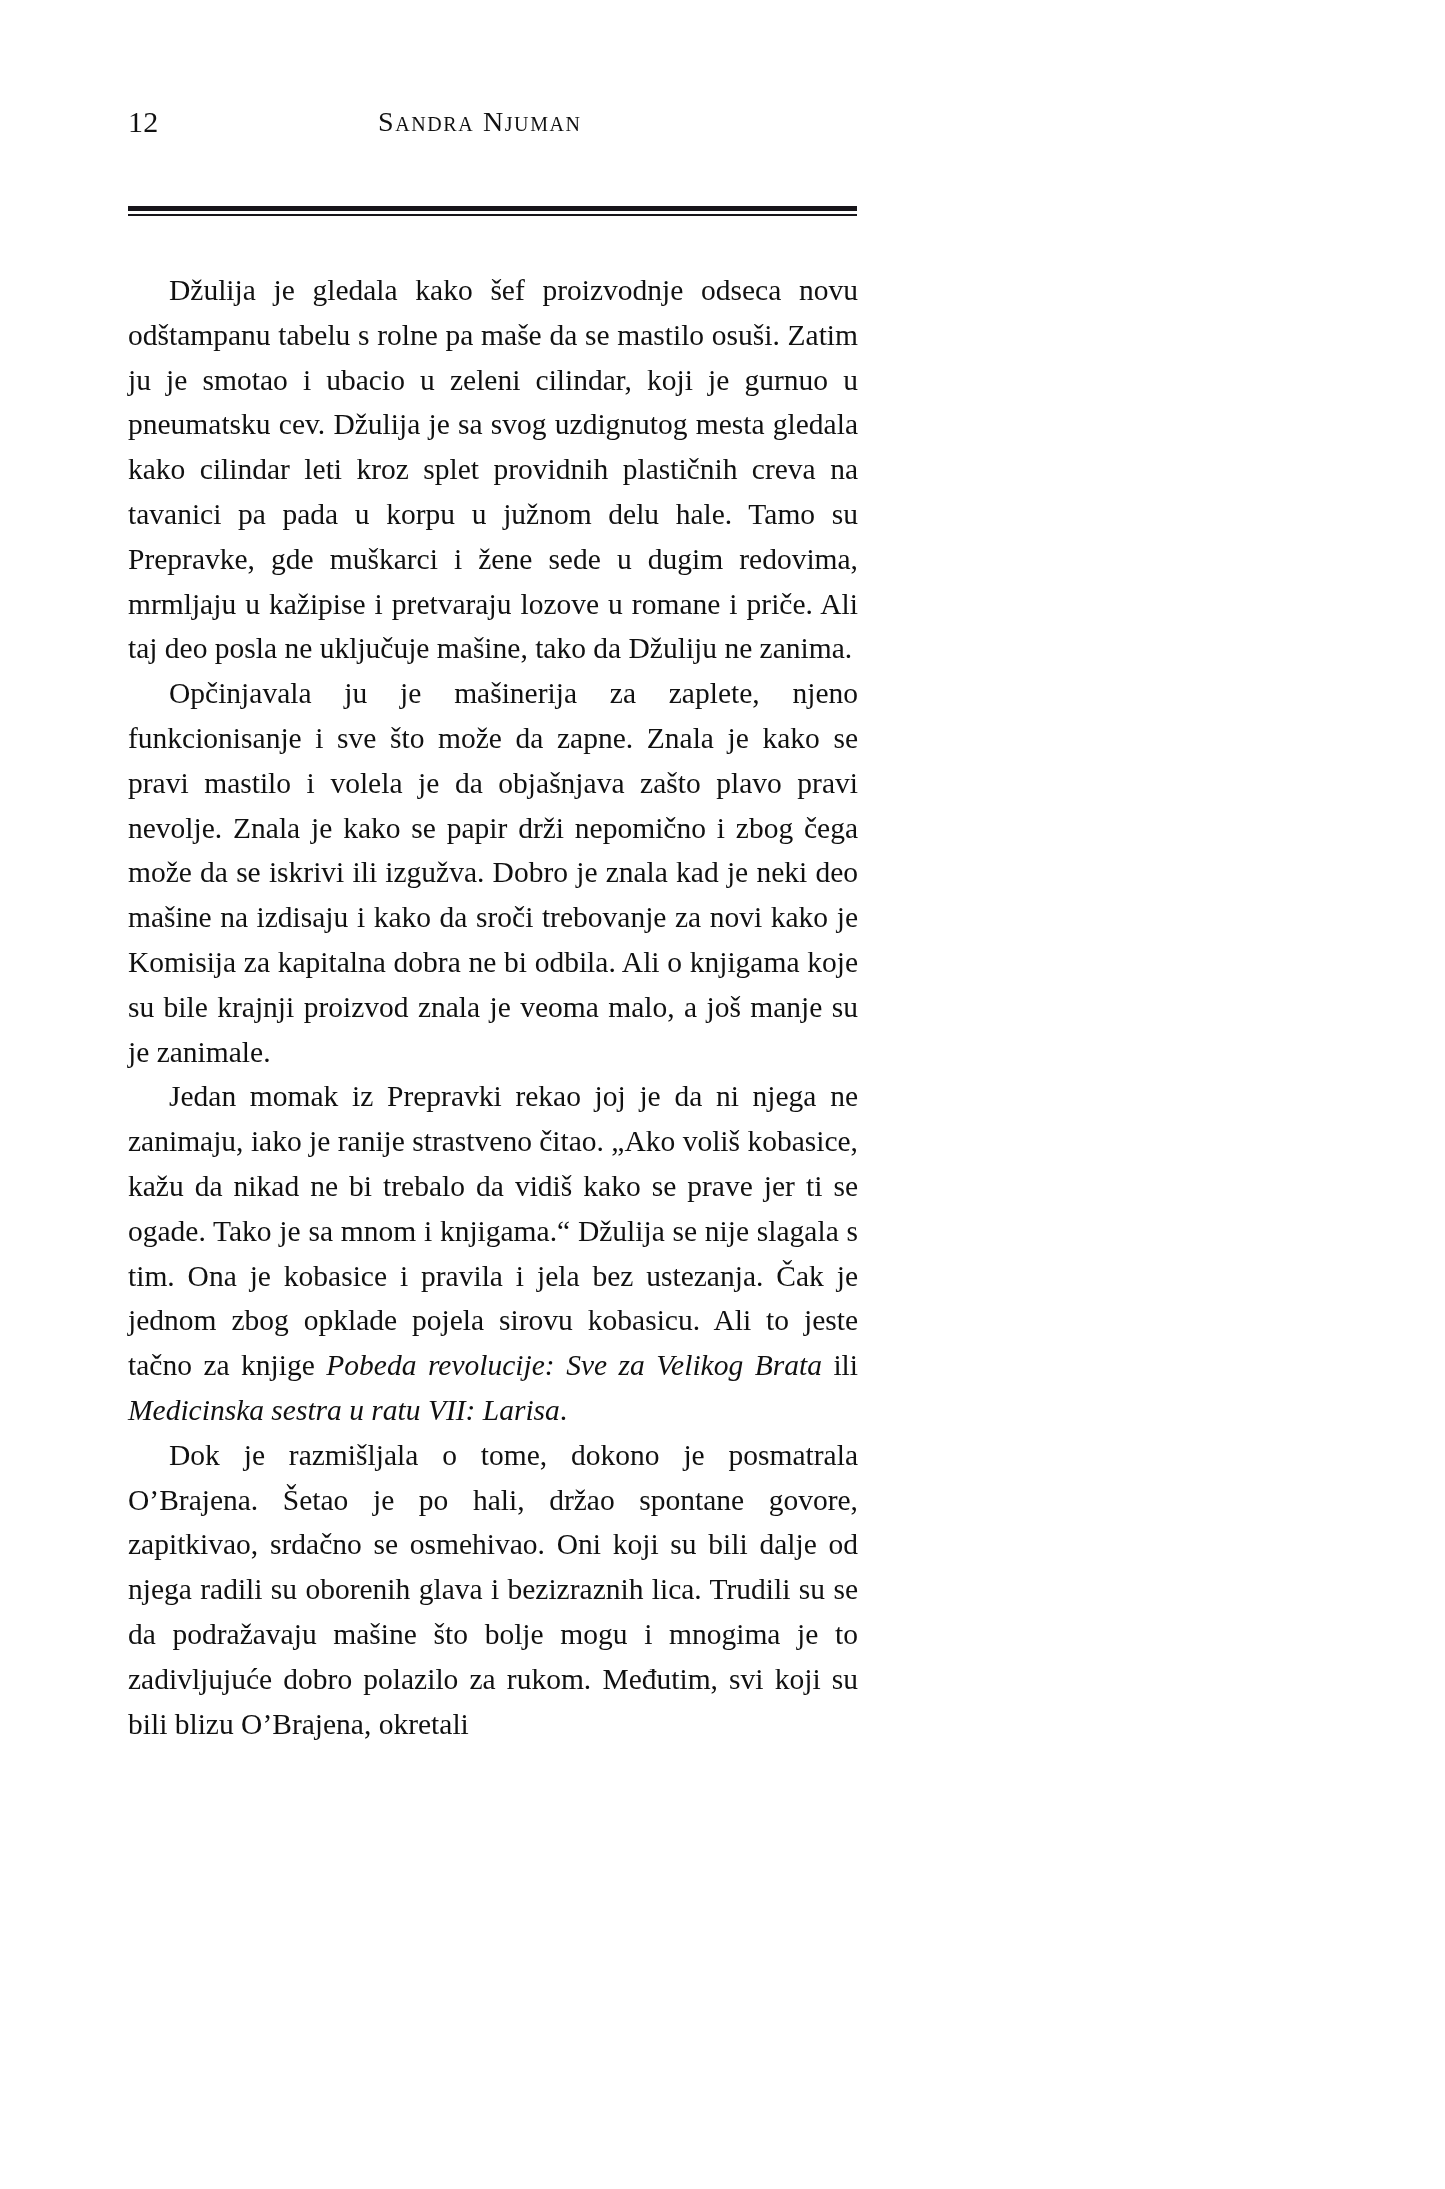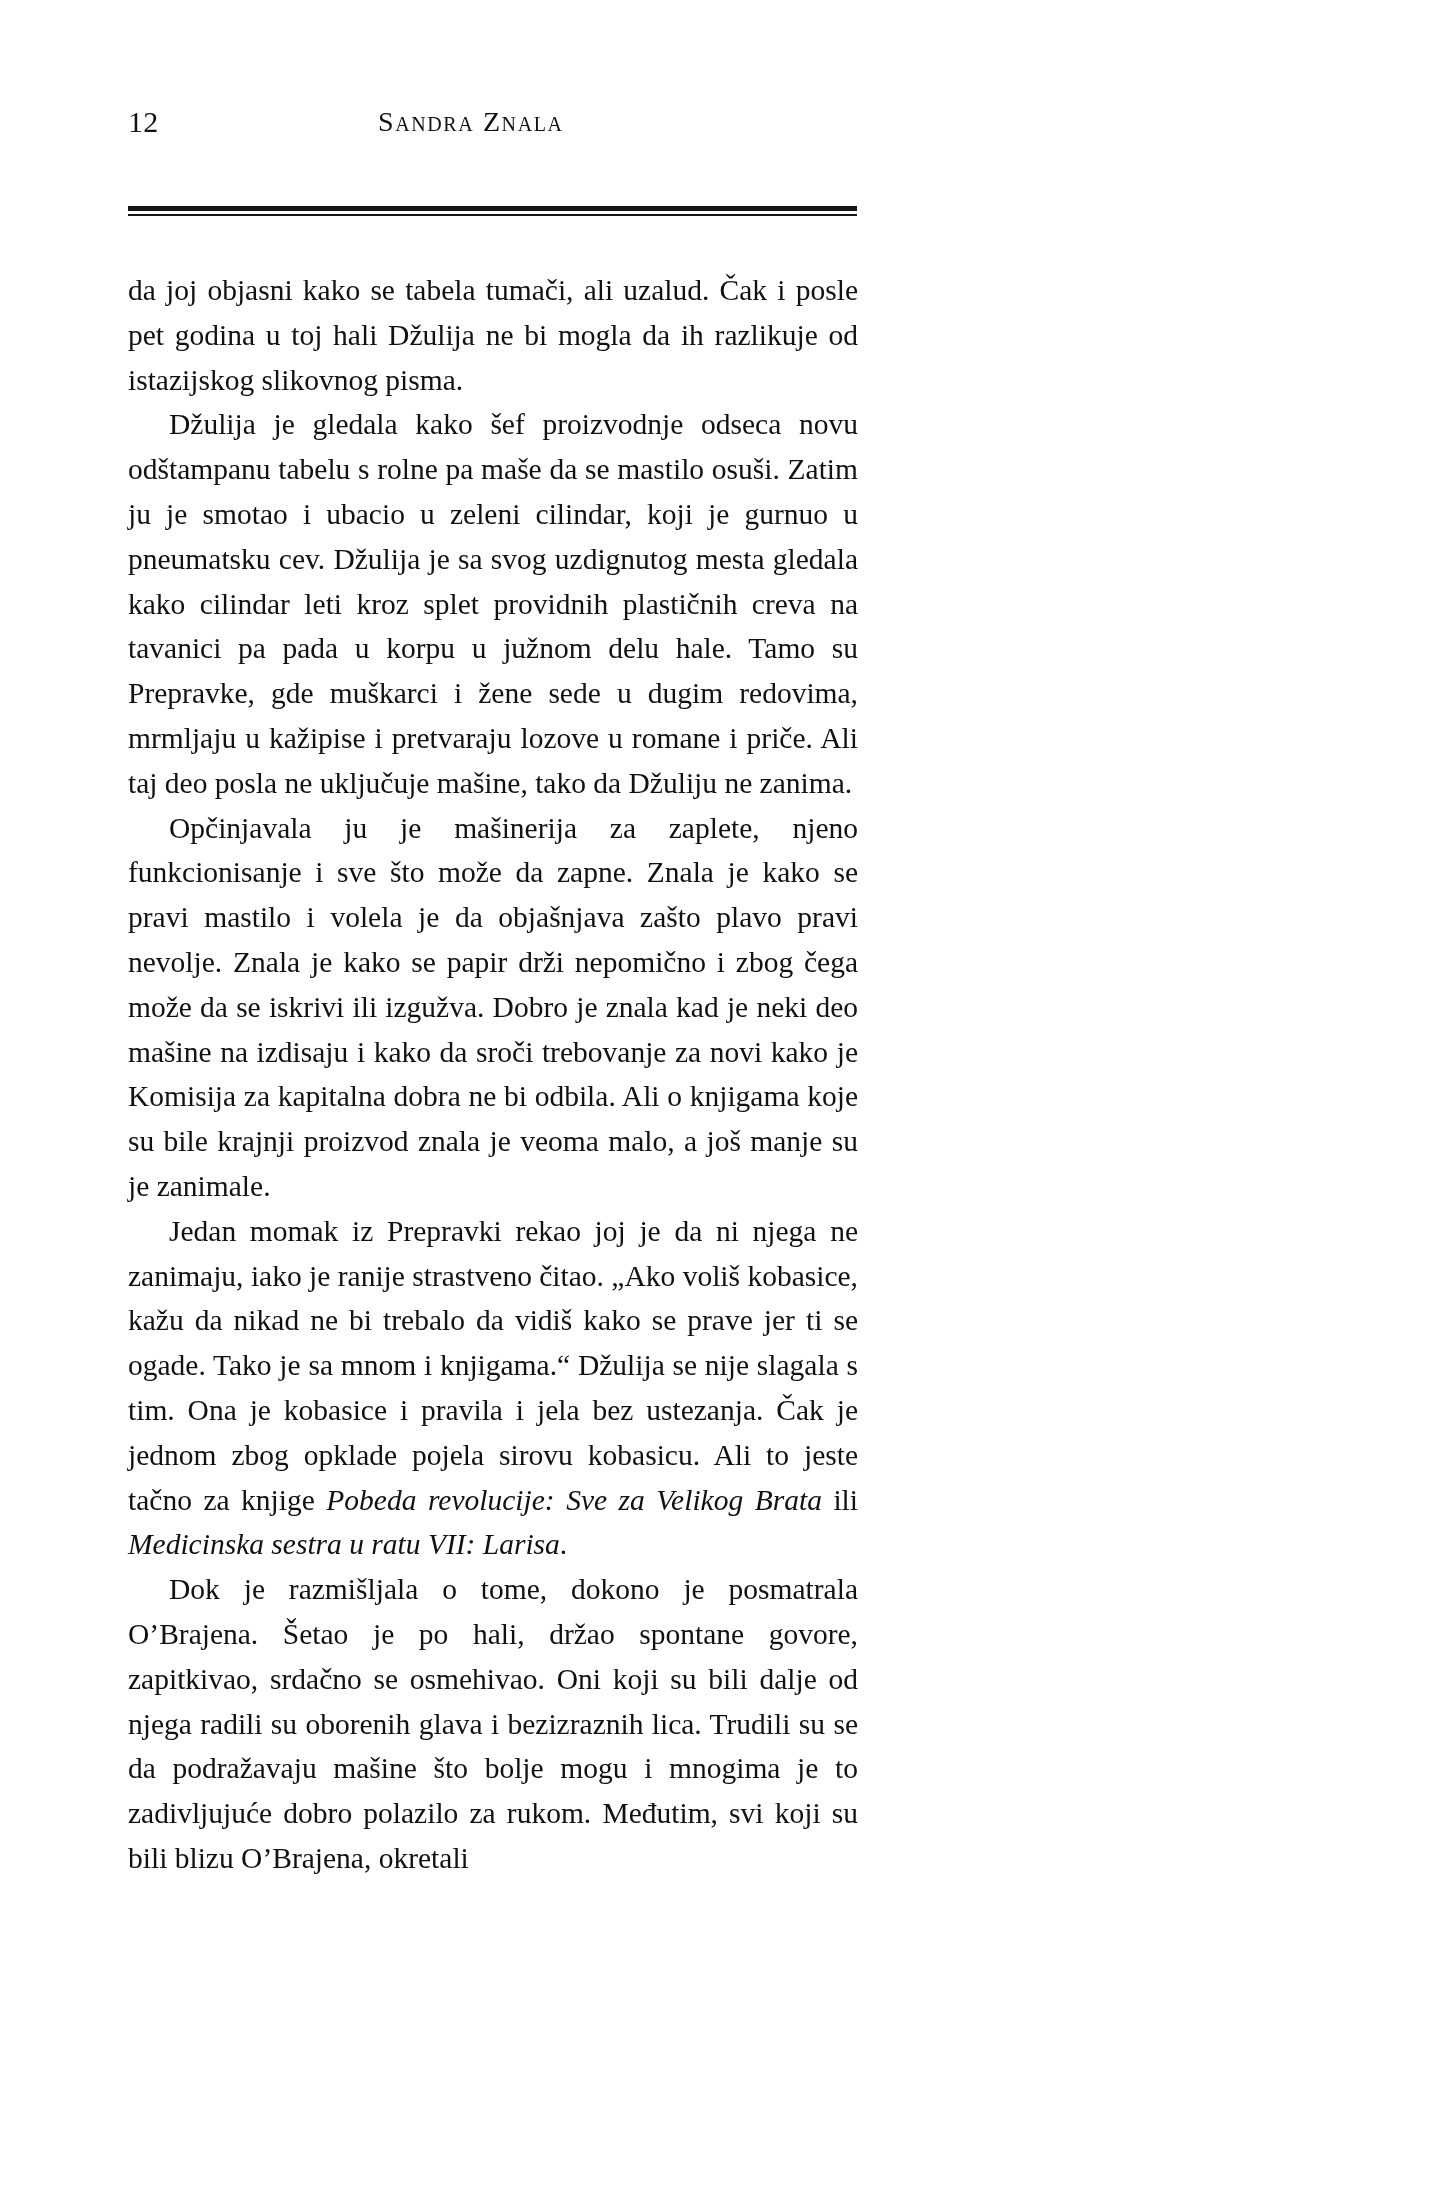--- a/index.html
+++ b/index.html
@@ -105,30 +105,29 @@
     font-style: italic;
   }
 </style>
 </head>
 <body>
 
 <div class="page">
 
   <div class="running-head">
     <div class="folio">12</div>
-    <div class="book-author">Sandra Znala</div>
+    <div class="book-author">Sandra Njuman</div>
   </div>
 
   <div class="rule-group">
     <div class="rule-thick"></div>
     <div class="rule-gap"></div>
     <div class="rule-thin"></div>
   </div>
 
   <div class="textblock" id="textblock">
-      <p><span>da joj objasni kako se tabela tumači, ali uzalud. Čak i posle pet godina u toj hali Džulija ne bi mogla da ih razlikuje od istazijskog slikovnog pisma.</span></p>
       <p class="indent"><span>Džulija je gledala kako šef proizvodnje odseca novu odštampanu tabelu s rolne pa maše da se mastilo osuši. Zatim ju je smotao i ubacio u zeleni cilindar, koji je gurnuo u pneumatsku cev. Džulija je sa svog uzdignutog mesta gledala kako cilindar leti kroz splet providnih plastičnih creva na tavanici pa pada u korpu u južnom delu hale. Tamo su Prepravke, gde muškarci i žene sede u dugim redovima, mrmljaju u kažipise i pretvaraju lozove u romane i priče. Ali taj deo posla ne uključuje mašine, tako da Džuliju ne zanima.</span></p>
       <p class="indent"><span>Opčinjavala ju je mašinerija za zaplete, njeno funkcionisanje i sve što može da zapne. Znala je kako se pravi mastilo i volela je da objašnjava zašto plavo pravi nevolje. Znala je kako se papir drži nepomično i zbog čega može da se iskrivi ili izgužva. Dobro je znala kad je neki deo mašine na izdisaju i kako da sroči trebovanje za novi kako je Komisija za kapitalna dobra ne bi odbila. Ali o knjigama koje su bile krajnji proizvod znala je veoma malo, a još manje su je zanimale.</span></p>
       <p class="indent"><span>Jedan momak iz Prepravki rekao joj je da ni njega ne zanimaju, iako je ranije strastveno čitao. „Ako voliš kobasice, kažu da nikad ne bi trebalo da vidiš kako se prave jer ti se ogade. Tako je sa mnom i knjigama.“ Džulija se nije slagala s tim. Ona je kobasice i pravila i jela bez ustezanja. Čak je jednom zbog opklade pojela sirovu kobasicu. Ali to jeste tačno za knjige </span><i>Pobeda revolucije: Sve za Velikog Brata</i><span> ili </span><i>Medicinska sestra u ratu VII: Larisa</i><span>.</span></p>
       <p class="indent"><span>Dok je razmišljala o tome, dokono je posmatrala O’Brajena. Šetao je po hali, držao spontane govore, zapitkivao, srdačno se osmehivao. Oni koji su bili dalje od njega radili su oborenih glava i bezizraznih lica. Trudili su se da podražavaju mašine što bolje mogu i mnogima je to zadivljujuće dobro polazilo za rukom. Međutim, svi koji su bili blizu O’Brajena, okretali</span></p>
     </div>
 
 </div>
 
 </body></html>

